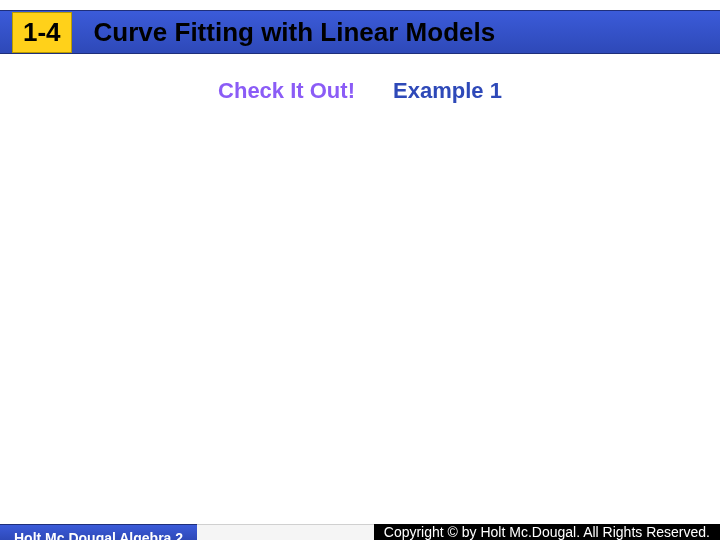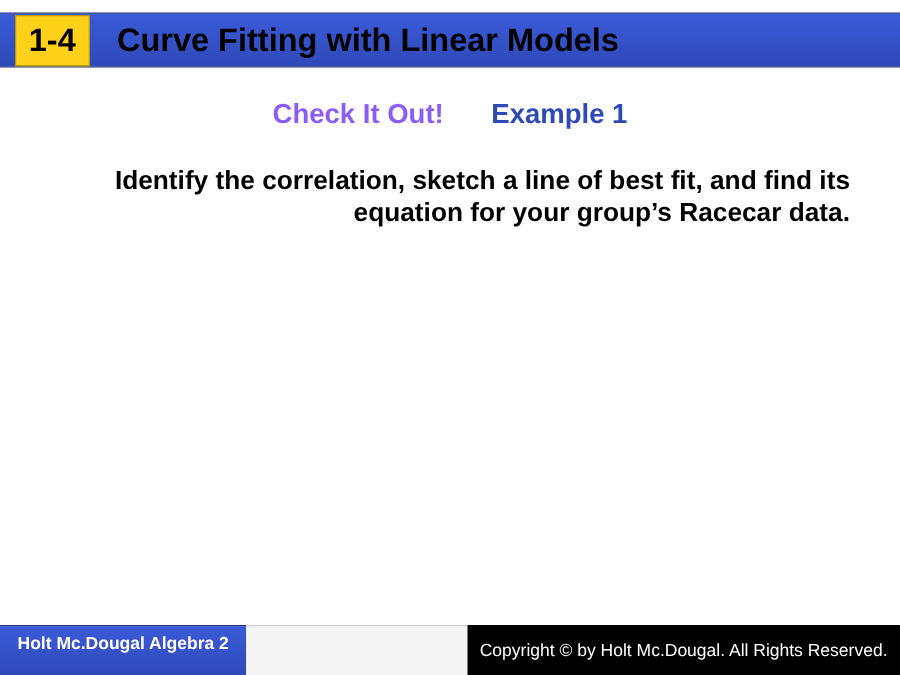--- a/index.html
+++ b/index.html
@@ -1,15 +1,15 @@
 <!DOCTYPE html>
 <html><head>
 <meta charset="utf-8">
 <style>
-  * { margin: 0; padding: 0; box-sizing: border-box; text-align: right; }
+  * { margin: 0; padding: 0; box-sizing: border-box; }
   html, body { width: 720px; height: 540px; overflow: hidden; font-family: Verdana, Geneva, sans-serif; background: #fff; }
   .slide { width: 720px; height: 540px; position: relative; background: #fff; }
   .header-bar {
     position: absolute;
     top: 10px; left: 0; right: 0;
     height: 44px;
     background: linear-gradient(#3b5bd9, #2e49b8);
     border-top: 1px solid #1f2f7a;
     border-bottom: 1px solid #1f2f7a;
     display: flex;
@@ -50,21 +50,21 @@
     right: 40px;
     font-family: Verdana, sans-serif;
     font-weight: 900;
     font-size: 21px;
     color: #000;
     line-height: 1.25;
   }
   .footer {
     position: absolute;
     bottom: 0; left: 0; right: 0;
-    height: 40px;
+    height: 16px;
     display: flex;
     justify-content: space-between;
     align-items: stretch;
   }
   .footer-left {
     background: linear-gradient(#3b5bd9, #2e49b8);
     color: #fff;
     font-weight: 700;
     font-size: 14px;
     padding: 5px 14px;
@@ -97,21 +97,20 @@
     <span class="unit-badge">1-4</span>
     <span class="header-title">Curve Fitting with Linear Models</span>
   </div>
 
   <div class="subhead">
     <span class="red">Check It Out!</span>
     <span> </span>
     <span class="blue">Example 1</span>
   </div>
 
-  <div class="body-text">Identify the correlation, sketch a line of best fit, and find its equation for your group’s Racecar data.</div>
 
   <div class="footer">
     <div class="footer-left">Holt Mc.Dougal Algebra 2</div>
     <div class="footer-mid"></div>
     <div class="footer-right">Copyright © by Holt Mc.Dougal. All Rights Reserved.</div>
   </div>
 
 </div>
 
 </body></html>

